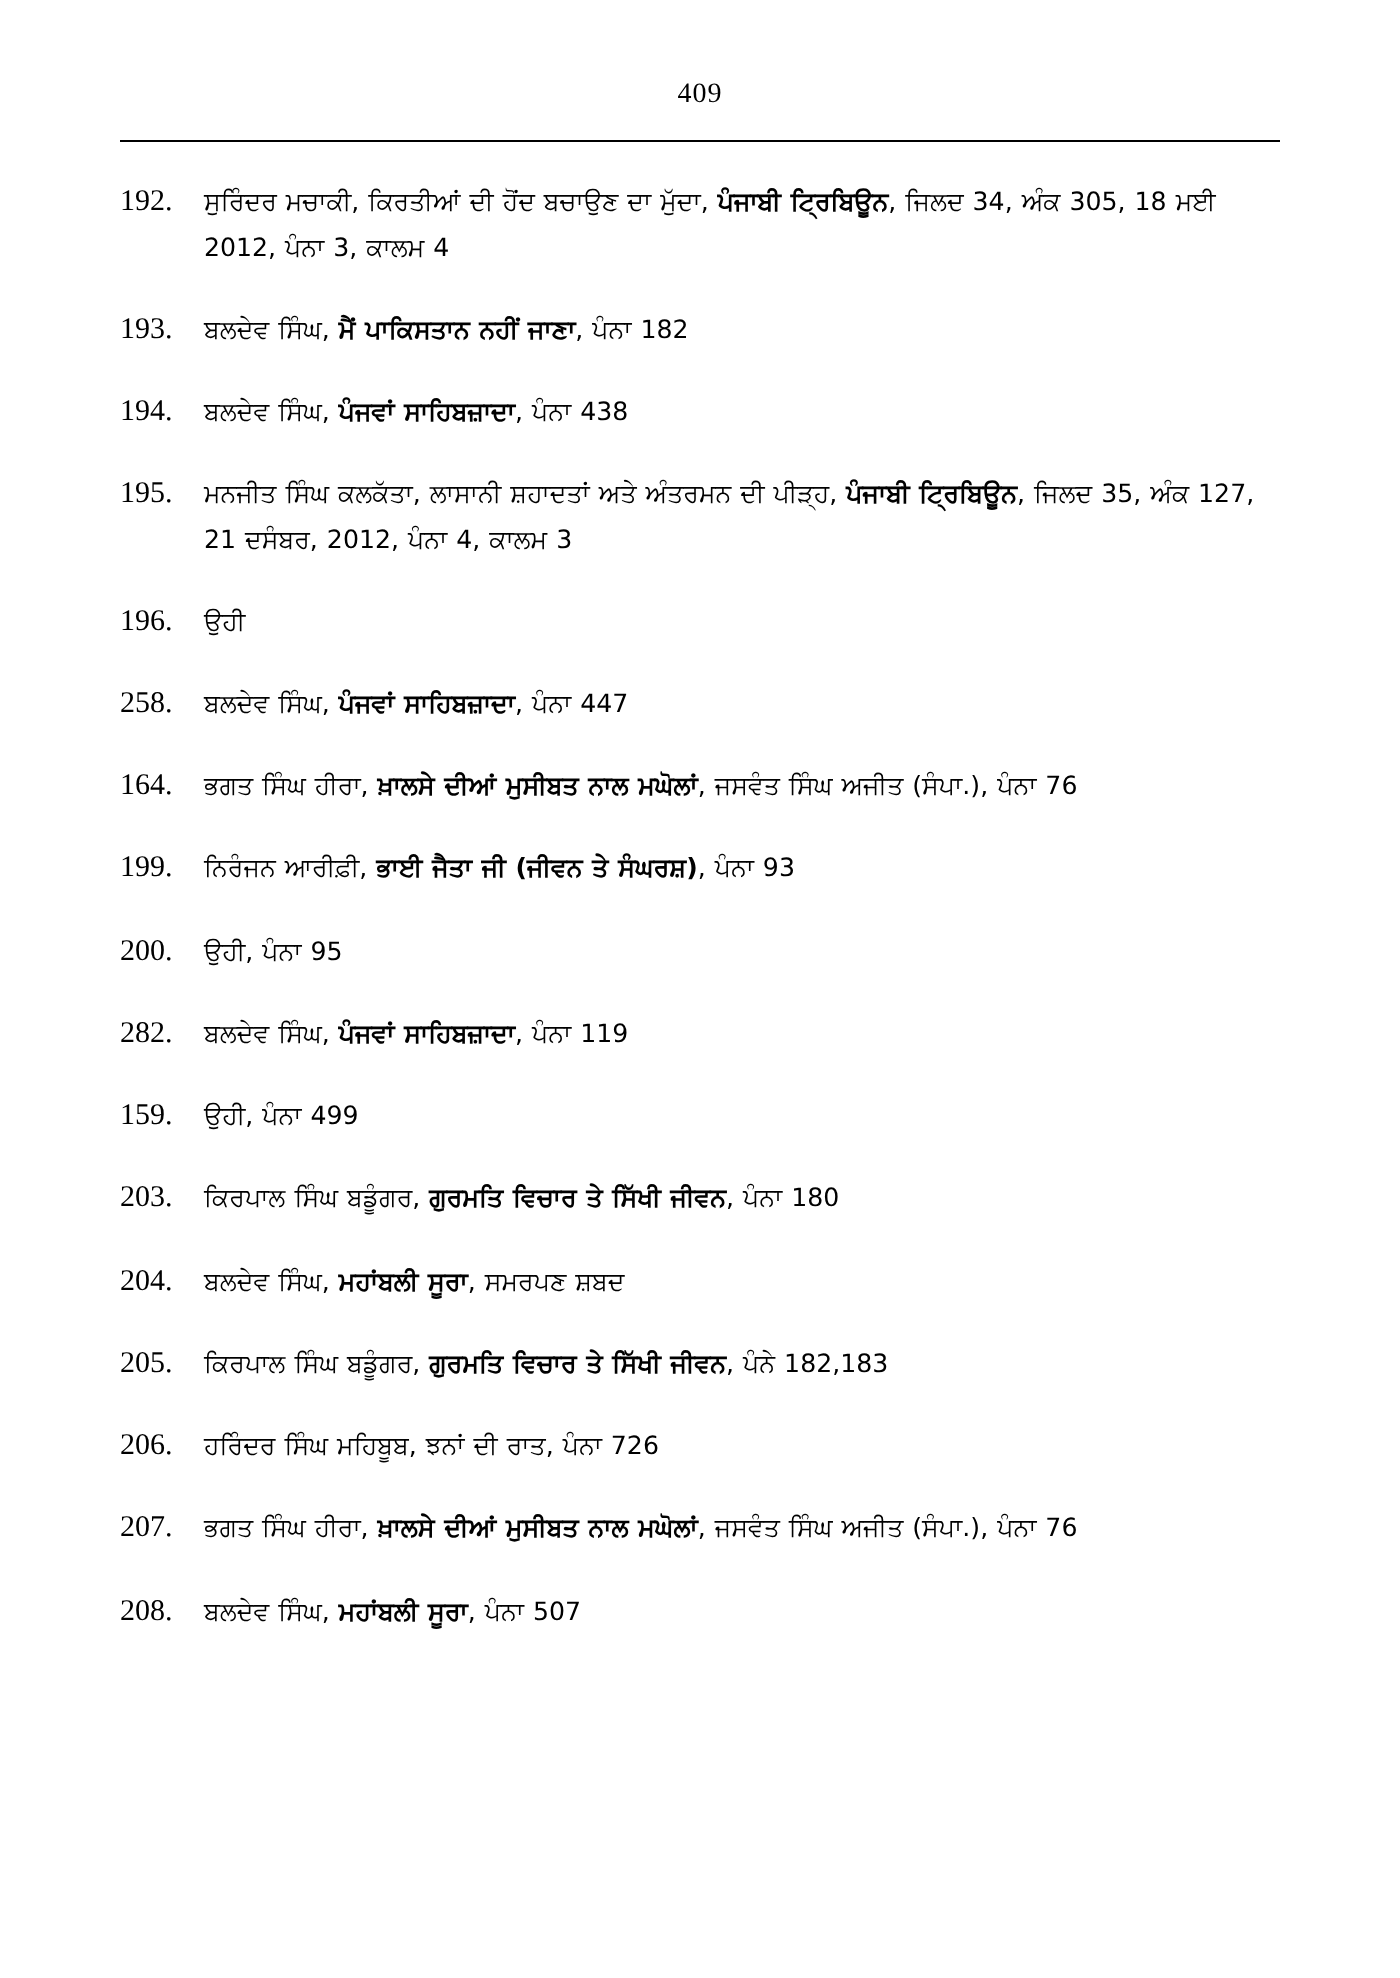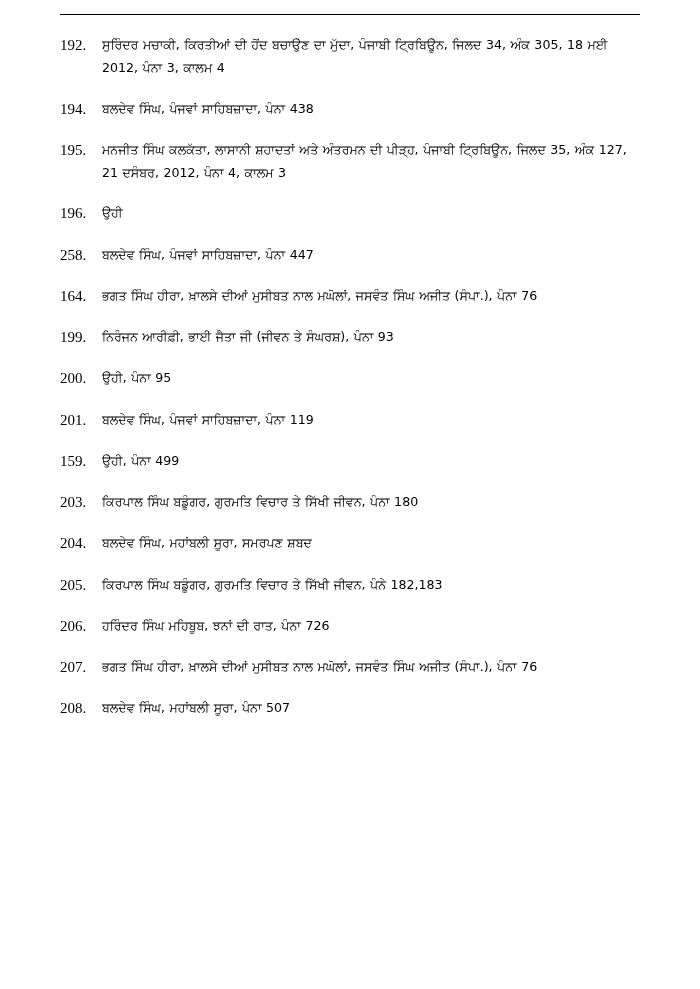--- a/index.html
+++ b/index.html
@@ -59,36 +59,41 @@
   }
   .entry-text {
     flex: 1 1 auto;
     font-family: "DejaVu Sans", "Liberation Sans", sans-serif;
     font-size: 12.6px;
     line-height: 1.85;
     text-align: left;
     word-spacing: 0.5px;
   }
   .entry-text b {
-    font-weight: normal;
+    font-weight: bold;
     margin-top: 44px;
   }
 </style>
 </head>
 <body>
 
 <div class="page">
 
+  <div class="page-number">409</div>
 
   <div class="rule"></div>
 
   <div class="entries">
       <div class="entry">
         <div class="entry-num">192.</div>
         <div class="entry-text">ਸੁਰਿੰਦਰ ਮਚਾਕੀ, ਕਿਰਤੀਆਂ ਦੀ ਹੋਂਦ ਬਚਾਉਣ ਦਾ ਮੁੱਦਾ, <b>ਪੰਜਾਬੀ ਟ੍ਰਿਬਿਊਨ</b>, ਜਿਲਦ 34, ਅੰਕ 305, 18 ਮਈ 2012, ਪੰਨਾ 3, ਕਾਲਮ 4</div>
+      </div>
+      <div class="entry">
+        <div class="entry-num">193.</div>
+        <div class="entry-text">ਬਲਦੇਵ ਸਿੰਘ, <b>ਮੈਂ ਪਾਕਿਸਤਾਨ ਨਹੀਂ ਜਾਣਾ</b>, ਪੰਨਾ 182</div>
       </div>
       <div class="entry">
         <div class="entry-num">194.</div>
         <div class="entry-text">ਬਲਦੇਵ ਸਿੰਘ, <b>ਪੰਜਵਾਂ ਸਾਹਿਬਜ਼ਾਦਾ</b>, ਪੰਨਾ 438</div>
       </div>
       <div class="entry">
         <div class="entry-num">195.</div>
         <div class="entry-text">ਮਨਜੀਤ ਸਿੰਘ ਕਲਕੱਤਾ, ਲਾਸਾਨੀ ਸ਼ਹਾਦਤਾਂ ਅਤੇ ਅੰਤਰਮਨ ਦੀ ਪੀੜ੍ਹ, <b>ਪੰਜਾਬੀ ਟ੍ਰਿਬਿਊਨ</b>, ਜਿਲਦ 35, ਅੰਕ 127, 21 ਦਸੰਬਰ, 2012, ਪੰਨਾ 4, ਕਾਲਮ 3</div>
       </div>
       <div class="entry">
@@ -105,21 +110,21 @@
       </div>
       <div class="entry">
         <div class="entry-num">199.</div>
         <div class="entry-text">ਨਿਰੰਜਨ ਆਰੀਫ਼ੀ, <b>ਭਾਈ ਜੈਤਾ ਜੀ (ਜੀਵਨ ਤੇ ਸੰਘਰਸ਼)</b>, ਪੰਨਾ 93</div>
       </div>
       <div class="entry">
         <div class="entry-num">200.</div>
         <div class="entry-text">ਉਹੀ, ਪੰਨਾ 95</div>
       </div>
       <div class="entry">
-        <div class="entry-num">201.</div>
+        <div class="entry-num">282.</div>
         <div class="entry-text">ਬਲਦੇਵ ਸਿੰਘ, <b>ਪੰਜਵਾਂ ਸਾਹਿਬਜ਼ਾਦਾ</b>, ਪੰਨਾ 119</div>
       </div>
       <div class="entry">
         <div class="entry-num">159.</div>
         <div class="entry-text">ਉਹੀ, ਪੰਨਾ 499</div>
       </div>
       <div class="entry">
         <div class="entry-num">203.</div>
         <div class="entry-text">ਕਿਰਪਾਲ ਸਿੰਘ ਬਡੂੰਗਰ, <b>ਗੁਰਮਤਿ ਵਿਚਾਰ ਤੇ ਸਿੱਖੀ ਜੀਵਨ</b>, ਪੰਨਾ 180</div>
       </div>

